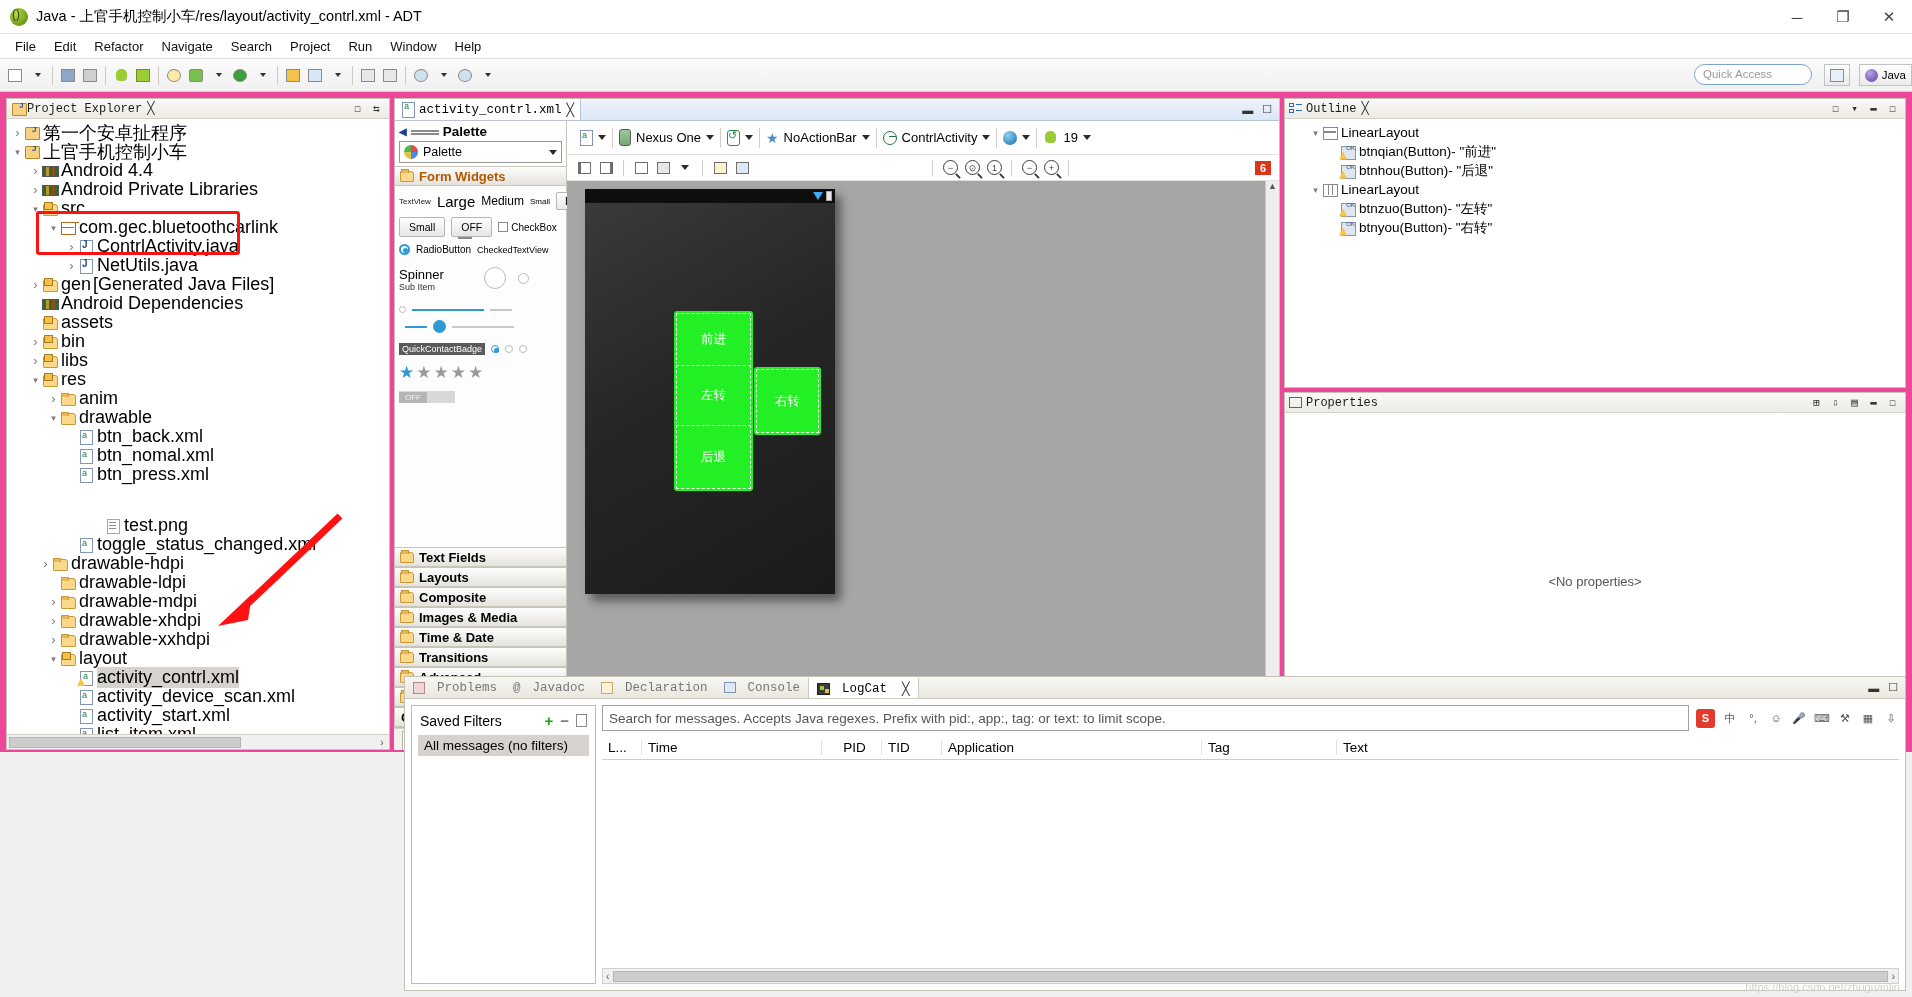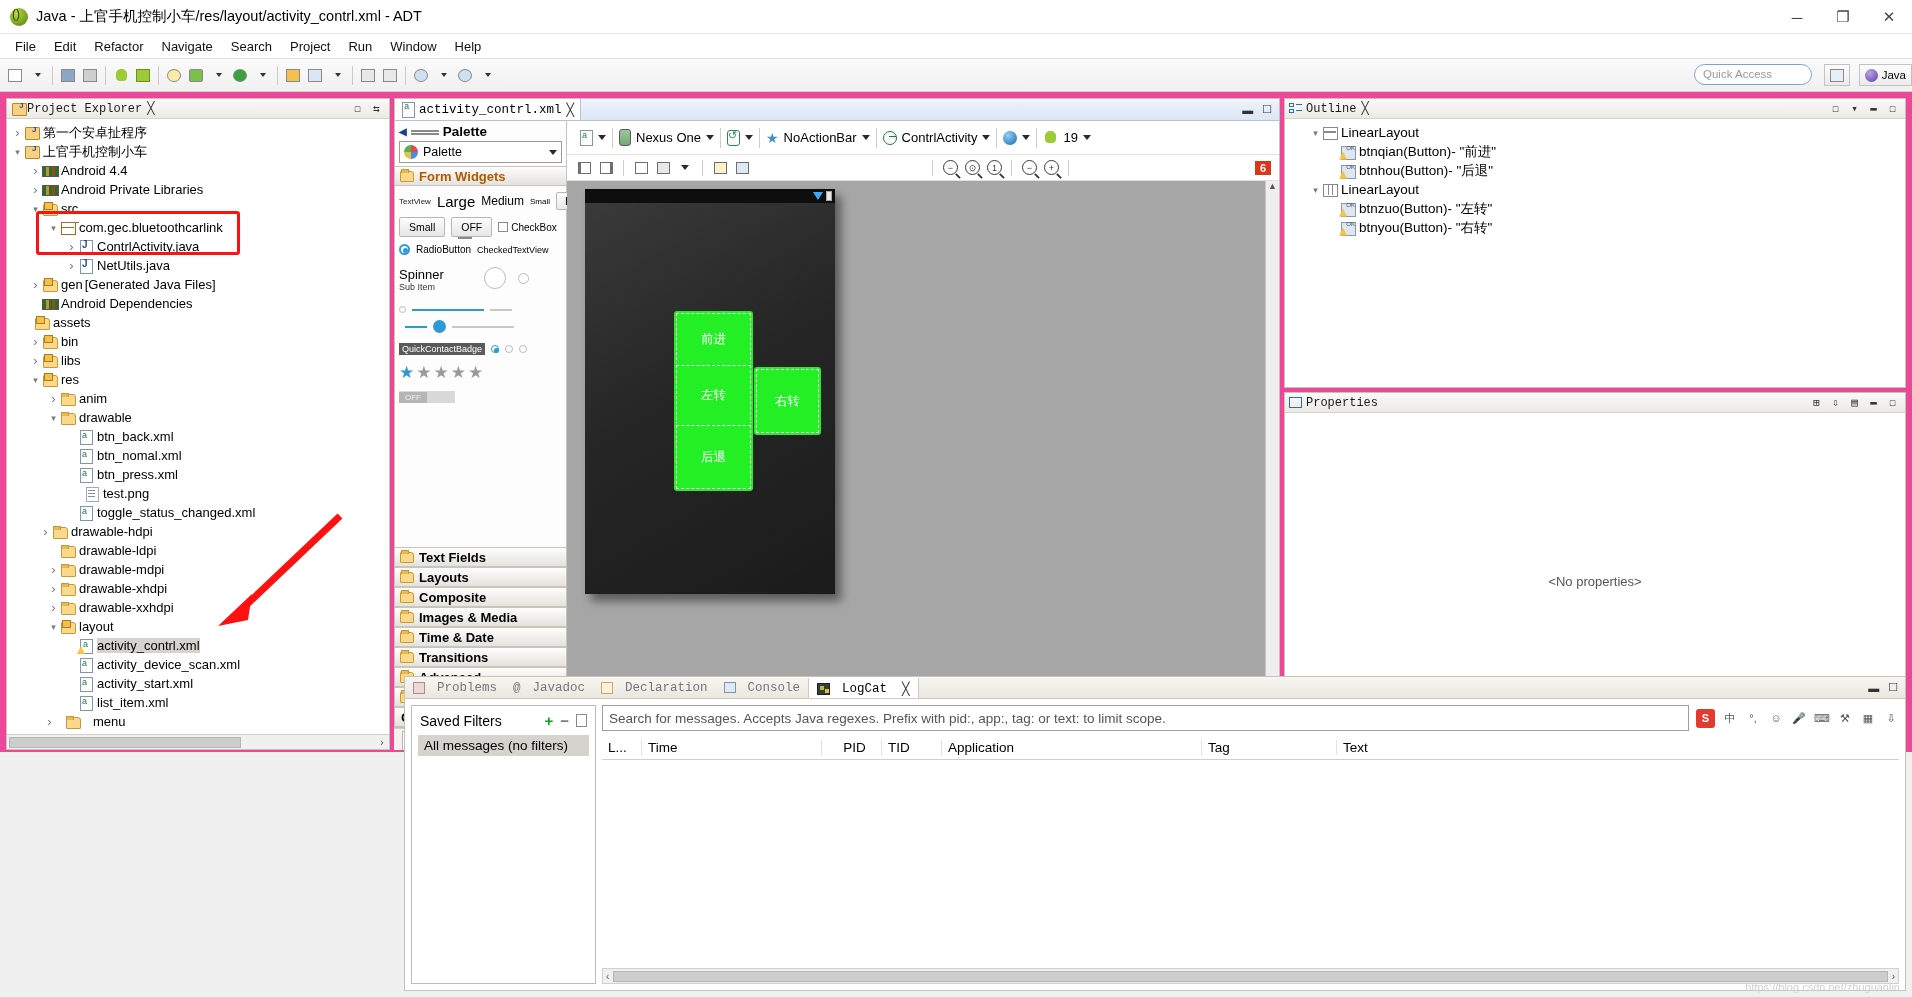--- a/index.html
+++ b/index.html
@@ -68,21 +68,21 @@
     background:linear-gradient(#f9f9f9,#eceae4);
     font-family:"Liberation Mono", monospace; font-size:12px; color:#1b1b1b;
     border-bottom:1px solid #d7d3c8;
   }
   .viewtab .vt-icons { margin-left:auto; display:flex; gap:6px; padding-right:6px; }
 
   
   #left { width:392px; padding:6px 2px 2px 6px; display:flex; flex-direction:column; }
   #projexp { flex:1; display:flex; flex-direction:column; overflow:hidden; }
   #tree { flex:1; overflow:hidden; padding:4px 0 0 0; position:relative; background:#fff;}
-  .tnode { height:19px; display:flex; align-items:center; white-space:nowrap; font-size:13px;}
+  .tnode { height:19px; display:flex; align-items:center; white-space:nowrap; font-size:18px;}
   .arrow { width:13px; text-align:center; color:#7a7a7a; font-size:9px; }
   .arrow.open::before{content:"\25BE";}
   .arrow.closed::before{content:"\203A"; font-size:13px;}
   .tname { margin-left:3px; }
   .ico { width:16px;height:15px;display:inline-block;position:relative; flex:0 0 16px;}
   
   .ico.folder::before{content:"";position:absolute;left:1px;top:3px;width:13px;height:10px;
     background:#fcd98a;border:1px solid #c79a36;border-radius:1px 3px 1px 1px;}
   .ico.folder::after{content:"";position:absolute;left:1px;top:2px;width:6px;height:3px;background:#e8b757;border:1px solid #c79a36;border-bottom:none;border-radius:1px 1px 0 0;}
   .ico.srcfolder::before{content:"";position:absolute;left:1px;top:3px;width:13px;height:10px;
@@ -424,21 +424,21 @@
             <span class="arrow closed"></span>
             <span class="ico srcfolder"></span>
             <span class="tname">gen</span>
             <span class="grey" style="margin-left: 2px;"> [Generated Java Files]</span>
           </div>
           <div class="tnode" style="padding-left: 22px;">
             <span class="arrow "></span>
             <span class="ico lib"></span>
             <span class="tname">Android Dependencies</span>
           </div>
-          <div class="tnode" style="padding-left: 14px;">
+          <div class="tnode" style="padding-left: 22px;">
             <span class="arrow "></span>
             <span class="ico srcfolder"></span>
             <span class="tname">assets</span>
           </div>
           <div class="tnode" style="padding-left: 22px;">
             <span class="arrow closed"></span>
             <span class="ico srcfolder"></span>
             <span class="tname">bin</span>
           </div>
           <div class="tnode" style="padding-left: 22px;">
@@ -469,21 +469,21 @@
           <div class="tnode" style="padding-left: 58px;">
             <span class="arrow "></span>
             <span class="ico xml"></span>
             <span class="tname">btn_nomal.xml</span>
           </div>
           <div class="tnode" style="padding-left: 58px;">
             <span class="arrow "></span>
             <span class="ico xml"></span>
             <span class="tname">btn_press.xml</span>
           </div>
-          <div class="tnode" style="padding-left: 64px;">
+          <div class="tnode" style="padding-left: 85px; margin-top: 32px;">
             <span class="arrow "></span>
             <span class="ico png"></span>
             <span class="tname">test.png</span>
           </div>
           <div class="tnode" style="padding-left: 58px;">
             <span class="arrow "></span>
             <span class="ico xml"></span>
             <span class="tname">toggle_status_changed.xml</span>
           </div>
           <div class="tnode" style="padding-left: 32px;">

